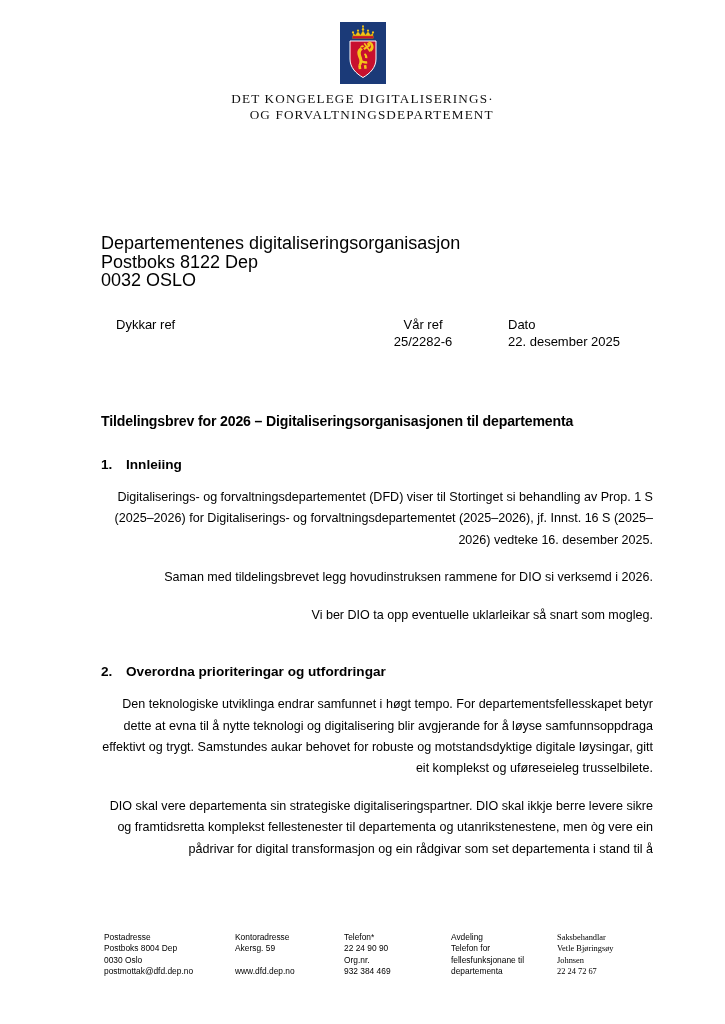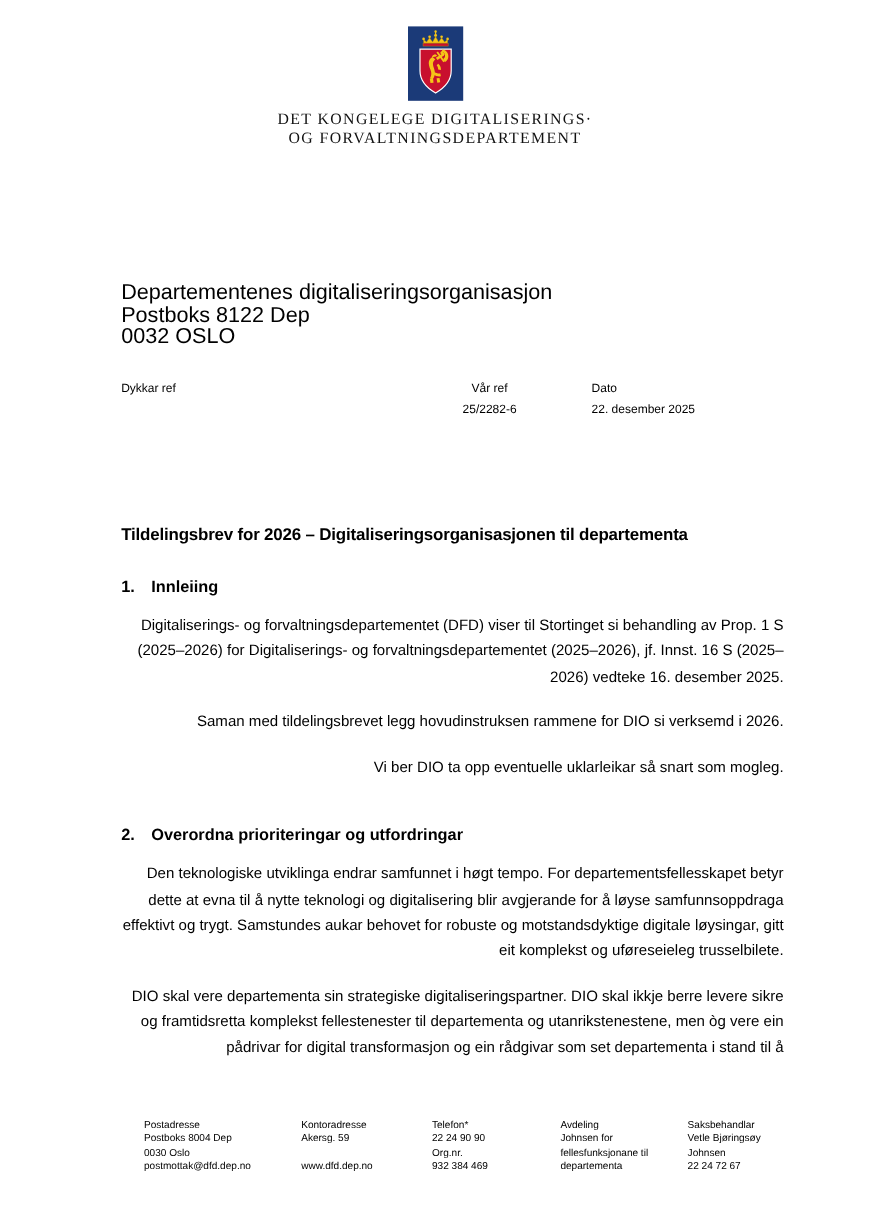--- a/index.html
+++ b/index.html
@@ -43,21 +43,21 @@
   }
   .crest-block svg {
     position: absolute;
     left: 50%;
     top: 3px;
     transform: translateX(-50%);
     display: block;
   }
   .dept-name {
     margin-top: 7px;
-    text-align: center;
+    text-align: right;
     font-family: "Liberation Serif", serif;
     color: #111111;
     font-size: 13.2px;
     letter-spacing: 1.15px;
     line-height: 16px;
     font-weight: 400;
   }
   .dept-name .ln {
     display: block;
     white-space: nowrap;
@@ -70,36 +70,36 @@
     top: 186px;
     font-size: 18px;
     line-height: 18.5px;
     margin-top: 48px;
   }
   .recipient div { white-space: nowrap; }
 
   
   .refblock {
     position: absolute;
-    left: 101px;
+    left: 116px;
     top: 316px;
     width: 530px;
-    font-size: 10px;
+    font-size: 13px;
     line-height: 17px;
   }
   .refrow { display: flex; }
   .refcol-1 { width: 222px; }
   .refcol-2 { width: 170px; text-align: center; }
   .refcol-3 { width: 138px; }
 
   
   .content {
     position: absolute;
     left: 101px;
-    top: 436px;
+    top: 412px;
     width: 552px;
   }
   .doc-title {
     font-size: 14.1px;
     font-weight: bold;
     line-height: 18px;
     margin: 0 0 26px 0;
     letter-spacing: -0.15px;
   }
   .h2 {
@@ -114,33 +114,33 @@
   p.para {
     font-size: 12.55px;
     line-height: 21.3px;
     margin: 0 0 16.5px 0;
     text-align: right;
   }
 
   
   .footer {
     position: absolute;
-    left: 120px;
+    left: 104px;
     top: 932px;
     width: 560px;
     font-size: 8.4px;
     line-height: 11.3px;
     display: flex;
   }
   .fcol { padding-right: 8px; box-sizing: border-box; }
   .fcol-0 { width: 131px; }
   .fcol-1 { width: 109px; }
   .fcol-2 { width: 107px; }
   .fcol-3 { width: 106px; }
-  .fcol-4 { width: 105px; }
+  .fcol-4 { width: 105px; font-family: Liberation Serif, serif; }
   .fcol div { white-space: nowrap; }
   .fcol.wrapok div { white-space: normal; }
   .fspacer { height: 11.3px; }
 </style>
 </head>
 <body>
 
 <div class="page">
 
   <div class="letterhead">
@@ -246,21 +246,21 @@
 
     <div class="fcol fcol-2">
       <div>Telefon*</div>
       <div>22 24 90 90</div>
       <div>Org.nr.</div>
       <div>932 384 469</div>
     </div>
 
     <div class="fcol fcol-3 wrapok">
       <div>Avdeling</div>
-      <div>Johnsen for</div>
+      <div>Telefon for</div>
       <div>fellesfunksjonane til</div>
       <div>departementa</div>
     </div>
 
     <div class="fcol fcol-4">
       <div>Saksbehandlar</div>
       <div>Vetle Bjøringsøy</div>
       <div>Johnsen</div>
       <div>22 24 72 67</div>
     </div>

